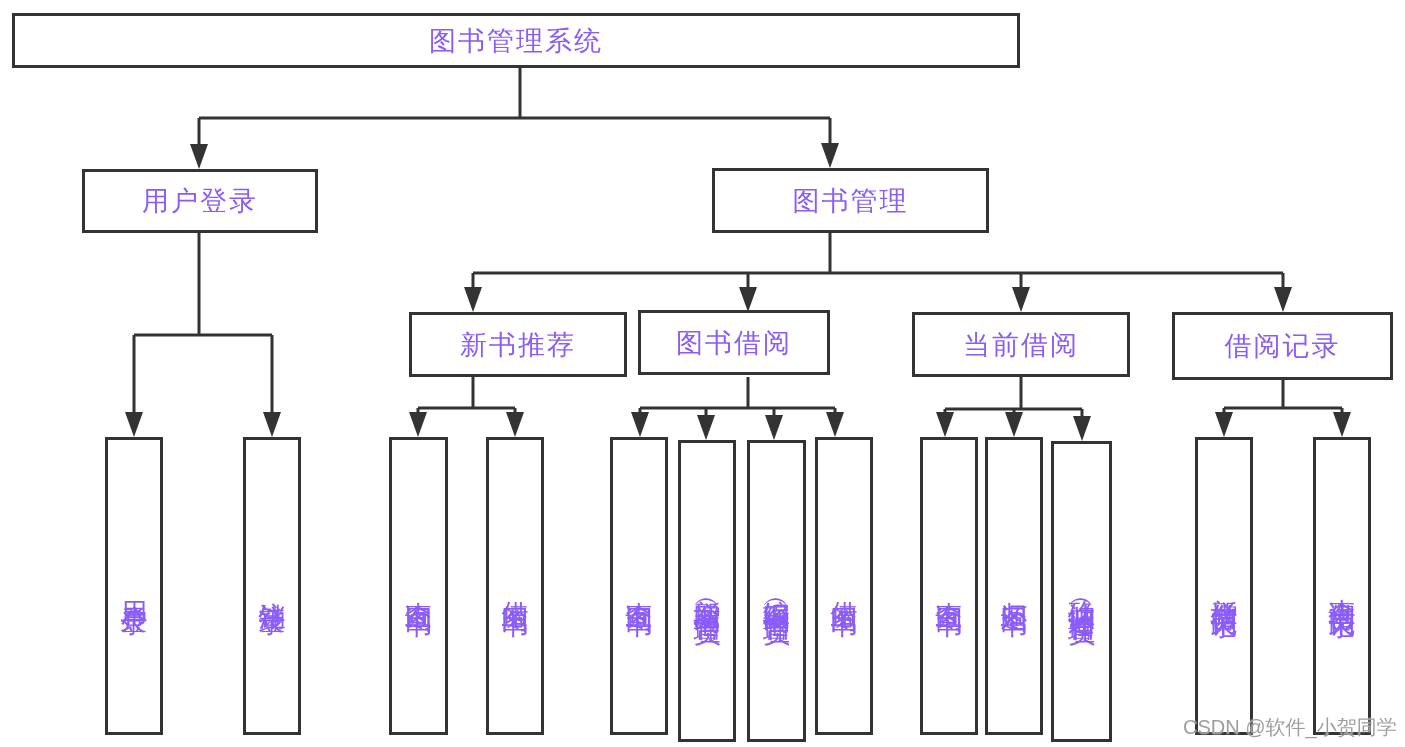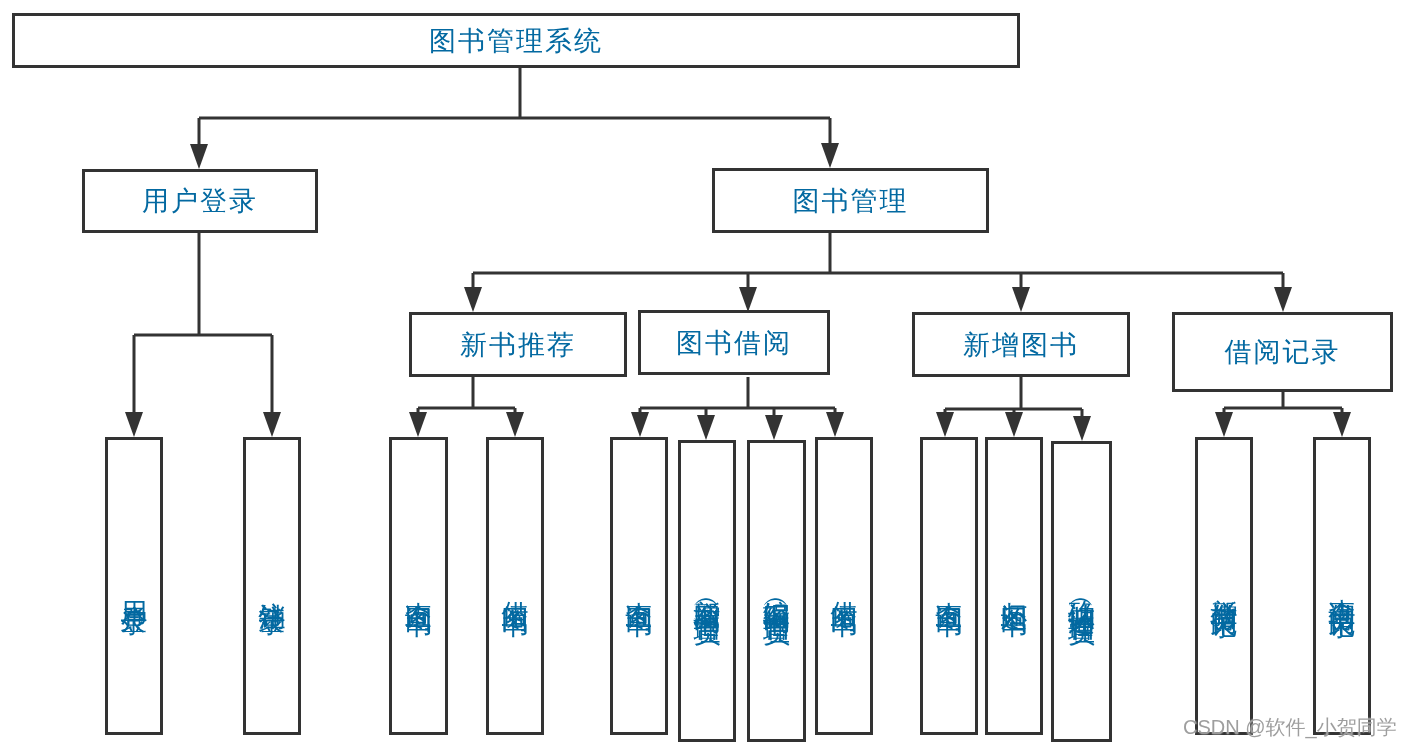--- a/index.html
+++ b/index.html
@@ -19,21 +19,21 @@
     position: absolute;
     left: 0;
     top: 0;
     z-index: 1;
   }
   .node {
     position: absolute;
     box-sizing: border-box;
     background: #ffffff;
     border: 3px solid #333333;
-    color: #0369a1;
+    color: #8b5cf6;
     display: flex;
     align-items: center;
     justify-content: center;
     z-index: 2;
   }
   .hbox {
     font-size: 27px;
     letter-spacing: 2px;
     white-space: nowrap;
   }
@@ -46,21 +46,21 @@
     letter-spacing: 3px;
     white-space: nowrap;
   }
   
   .n-root   { left: 12px;   top: 13px;  width: 1008px; height: 55px; }
   .n-login  { left: 82px;   top: 169px; width: 236px;  height: 64px; }
   .n-mgmt   { left: 712px;  top: 168px; width: 277px;  height: 65px; }
   .n-newrec { left: 364px;  top: 312px; width: 218px;  height: 65px; margin-left: 45px; }
   .n-borrow { left: 638px;  top: 310px; width: 192px;  height: 65px; }
   .n-curr   { left: 912px;  top: 312px; width: 218px;  height: 65px; }
-  .n-record { left: 1172px; top: 312px; width: 221px;  height: 80px; font-family: Liberation Serif, serif; }
+  .n-record { left: 1172px; top: 312px; width: 221px;  height: 68px; font-family: Liberation Serif, serif; }
   .l-1  { left: 105px;  top: 437px; width: 58px; height: 298px; }
   .l-2  { left: 243px;  top: 437px; width: 58px; height: 298px; }
   .l-3  { left: 389px;  top: 437px; width: 59px; height: 298px; }
   .l-4  { left: 486px;  top: 437px; width: 58px; height: 298px; }
   .l-5  { left: 610px;  top: 437px; width: 58px; height: 298px; }
   .l-6  { left: 678px;  top: 440px; width: 58px; height: 302px; }
   .l-7  { left: 747px;  top: 440px; width: 59px; height: 302px; }
   .l-8  { left: 815px;  top: 437px; width: 58px; height: 298px; }
   .l-9  { left: 920px;  top: 437px; width: 58px; height: 298px; }
   .l-10 { left: 985px;  top: 437px; width: 58px; height: 298px; }
@@ -134,21 +134,21 @@
     <span>图书管理</span>
   </div>
 
   <div class="node hbox n-newrec">
     <span>新书推荐</span>
   </div>
   <div class="node hbox n-borrow">
     <span>图书借阅</span>
   </div>
   <div class="node hbox n-curr">
-    <span>新增图书</span>
+    <span>当前借阅</span>
   </div>
   <div class="node hbox n-record">
     <span>借阅记录</span>
   </div>
 
   <div class="node vbox l-1">
     <span>用户登录</span>
   </div>
   <div class="node vbox l-2">
     <span>注销登录</span>

